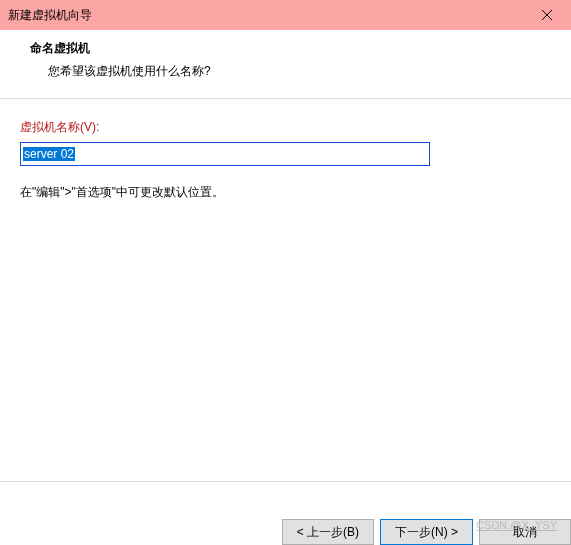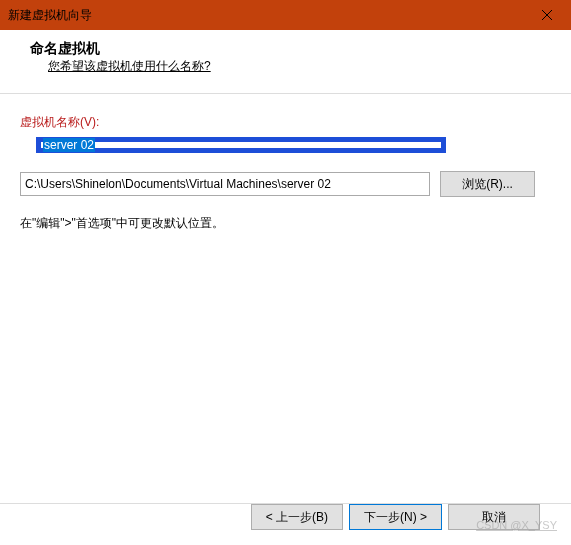--- a/index.html
+++ b/index.html
@@ -15,80 +15,78 @@
       position: relative;
       overflow: hidden;
     }
     .titlebar {
       height: 30px;
       display: flex;
       align-items: center;
       justify-content: space-between;
       padding: 0 4px 0 8px;
       font-size: 12px;
-      background: #c2410c;
+      background: #fca5a5;
     }
     .titlebar .title {
       color: #000;
     }
     .close-btn {
       width: 40px;
       height: 26px;
       display: flex;
       align-items: center;
       justify-content: center;
       font-size: 14px;
       color: #000;
       cursor: pointer;
     }
     .header-section {
       background: #fff;
       padding: 10px 24px 18px 24px;
       border-bottom: 1px solid #ddd;
     }
     .header-title {
-      font-size: 14px;
+      font-size: 12px;
       font-weight: bold;
       color: #000;
-      margin-bottom: 0;
+      margin-bottom: 6px;
       margin-left: 6px;
     }
     .header-sub {
       font-size: 12px;
       color: #000;
       margin-left: 24px;
-      text-decoration: underline;
     }
     .content {
       padding: 20px 20px 0 20px;
       background: #fff;
     }
     .field-group {
       margin-bottom: 18px;
     }
     .field-label {
       font-size: 12px;
       color: #b91c1c;
       margin-bottom: 6px;
       display: block;
     }
     .name-input-wrapper {
       position: relative;
       width: 410px;
     }
     .name-input-display {
       width: 100%;
-      height: 16px;
-      border: 5px solid #1d4ed8;
+      height: 24px;
+      border: 1px solid #1d4ed8;
       padding: 2px 2px;
       font-size: 12px;
       display: flex;
       align-items: center;
       background: #fff;
-      margin-left: 16px;
     }
     .name-input-display .sel {
       background: #0078d7;
       color: #fff;
       padding: 0 1px;
     }
     .location-row {
       display: flex;
       align-items: center;
       gap: 10px;
@@ -112,26 +110,26 @@
     .hint-text {
       font-size: 12px;
       color: #000;
       margin-top: 14px;
     }
     .footer {
       position: absolute;
       bottom: 0;
       left: 0;
       right: 0;
-      height: 42px;
+      height: 64px;
       border-top: 1px solid #ddd;
       display: flex;
-      align-items: flex-start;
+      align-items: flex-end;
       justify-content: flex-end;
-      padding: 0 31px;
+      padding: 0 0;
       gap: 6px;
       background: #fff;
     }
     .footer-btn {
       height: 26px;
       border: 1px solid #adadad;
       background: #e1e1e1;
       font-size: 12px;
       cursor: pointer;
       padding: 0 14px;
@@ -173,24 +171,20 @@
   <div class="field-group">
     <label class="field-label">虚拟机名称(V):</label>
     <div class="name-input-wrapper">
       <div class="name-input-display">
         <span class="sel">server 02</span>
       </div>
     </div>
   </div>
 
   <div class="field-group">
-    <div class="location-row">
-      <input type="text" class="location-input" value="C:\Users\Shinelon\Documents\Virtual Machines\server 02" style="">
-      <button class="browse-btn">浏览(R)...</button>
-    </div>
   </div>
 
   <div class="hint-text">在"编辑"&gt;"首选项"中可更改默认位置。</div>
 
 </div>
 
 <div class="footer">
   <button class="footer-btn">&lt; 上一步(B)</button>
   <button class="footer-btn default">下一步(N) &gt;</button>
   <button class="footer-btn">取消</button>

